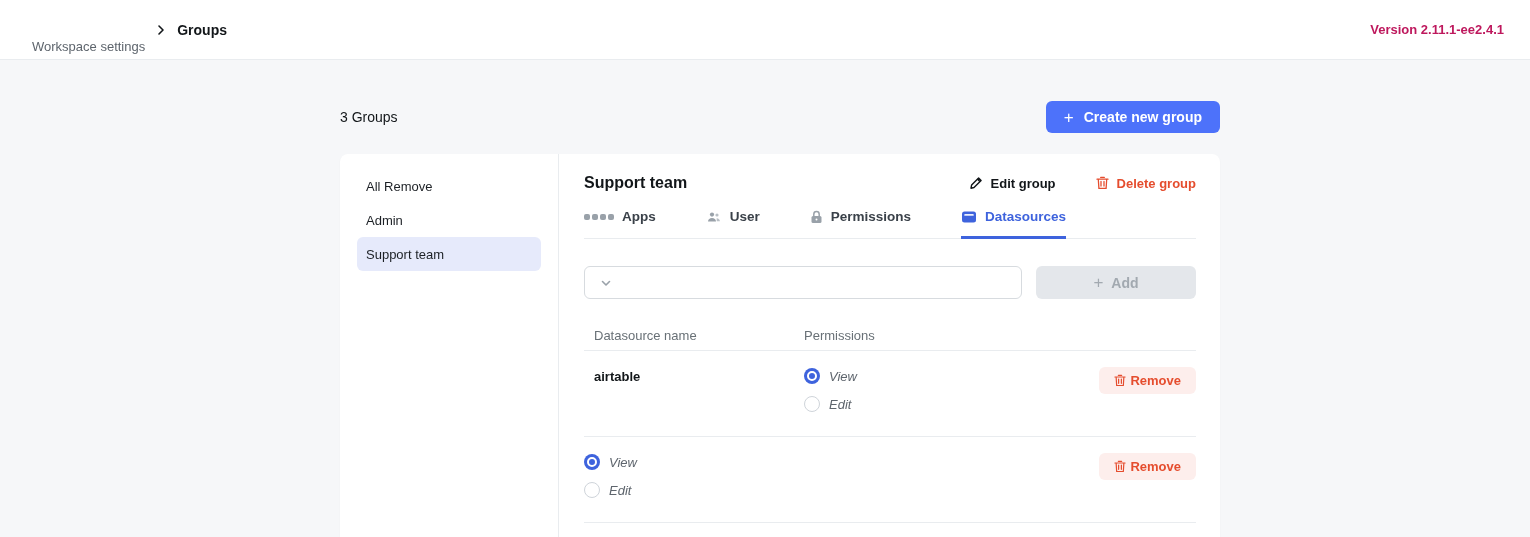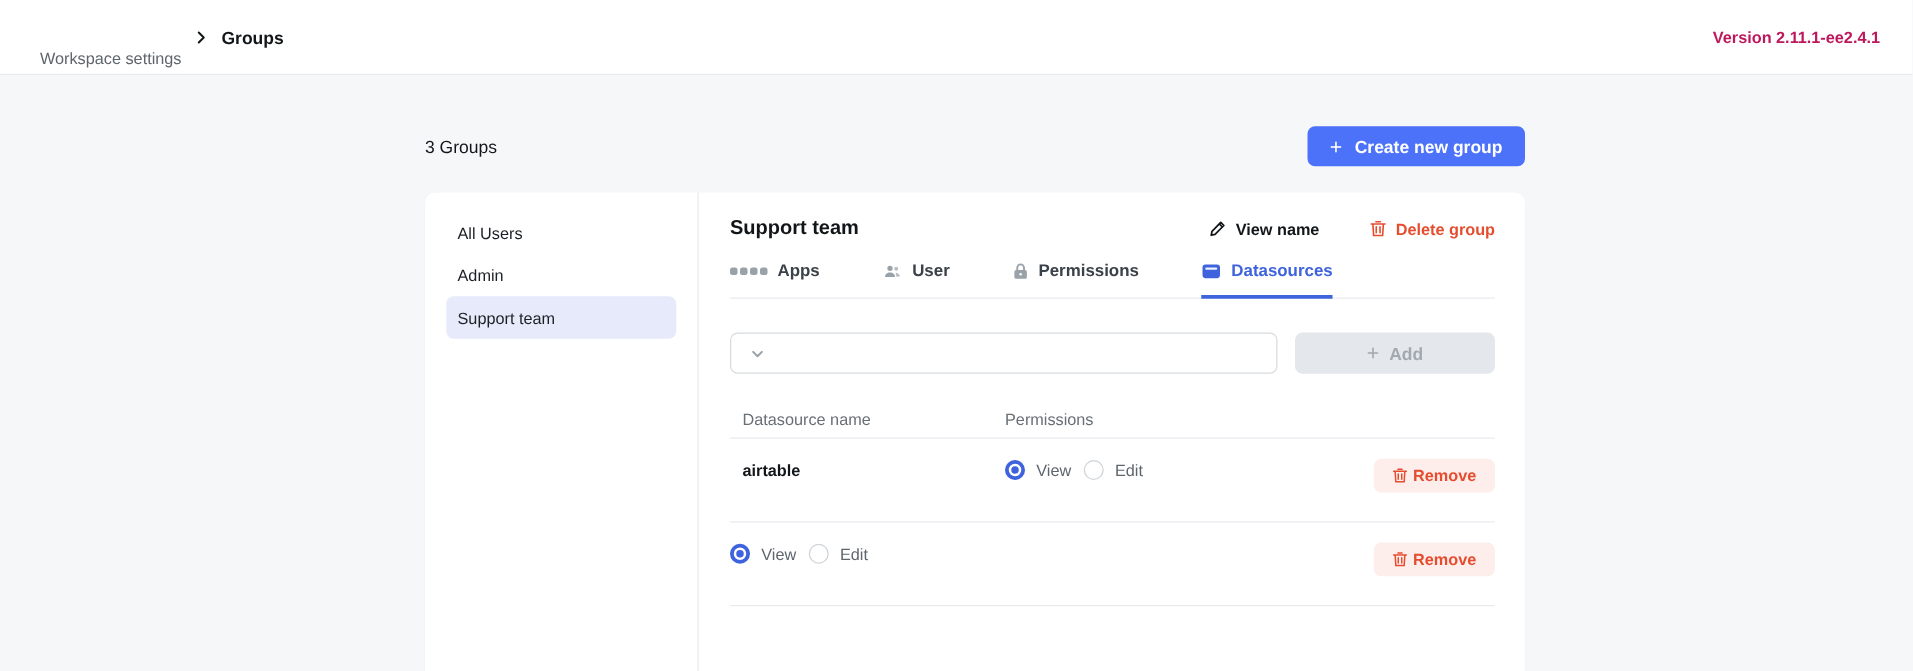--- a/index.html
+++ b/index.html
@@ -82,21 +82,21 @@
     font-size:14px; font-weight:600; font-family:inherit;
   }
 
   
   .table { margin-top:21px; }
   .thead { display:flex; height:31px; align-items:center; border-bottom:1px solid #e9ecef; }
   .th { font-size:13px; color:#687076; }
   .col-name { width:220px; padding-left:10px; }
   .trow { display:flex; align-items:flex-start; padding:16px 0 23px; border-bottom:1px solid #e9ecef; }
   .ds-name { font-size:13px; font-weight:700; color:#121619; padding-top:2px; }
-  .radio-group { display:flex; flex-direction:row; gap:10px; }
+  .radio-group { display:flex; flex-direction:column; gap:10px;font-style:italic; }
   .radio-row { display:flex; align-items:center; gap:9px; height:18px; cursor:pointer; }
   .radio { width:16px; height:16px; border-radius:50%; flex:0 0 16px; }
   .radio.off { background:#fff; border:1px solid #cfd4da; }
   .radio.on { background:#3e63dd; position:relative; }
   .radio.on::after {
     content:''; position:absolute; inset:3px; border-radius:50%;
     border:2px solid #fff; background:#3e63dd;
   }
   .radio-label { font-size:13px; color:#5e656d; }
   .remove-wrap { margin-left:auto; }
@@ -131,21 +131,21 @@
       <button class="btn-create">
         <span class="plus">+</span>
         <span>Create new group</span>
       </button>
     </div>
 
     <div class="card">
 
       <div class="group-list">
         <div class="group-item">
-          <span>All Users</span>
+          <span>All Remove</span>
         </div>
         <div class="group-item">
           <span>Admin</span>
         </div>
         <div class="group-item selected">
           <span>Support team</span>
         </div>
       </div>
 
       <div class="panel">
@@ -153,21 +153,21 @@
         <div class="panel-head">
           <div class="panel-title">Support team</div>
           <div class="head-actions">
             <div class="action edit">
               <span>
                 <svg width="14" height="14" viewBox="0 0 14 14">
                     <path d="M9.6 1.9l2.5 2.5L5 11.5l-3 .7.6-3.1 7-7.2z" fill="none" stroke="#121619" stroke-width="1.4" stroke-linejoin="round"></path>
                     <path d="M8.4 3.1l2.5 2.5" stroke="#121619" stroke-width="1.4"></path>
                   </svg>
               </span>
-              <span>View name</span>
+              <span>Edit group</span>
             </div>
             <div class="action danger">
               <span>
                 <svg width="13" height="14" viewBox="0 0 13 14">
                     <path d="M1 3.2h11M4.7 1.4h3.6M2.3 3.2l.6 9.2h7.2l.6-9.2M5 5.5v4.6M8 5.5v4.6" fill="none" stroke="#e54d2e" stroke-width="1.3" stroke-linecap="round"></path>
                   </svg>
               </span>
               <span>Delete group</span>
             </div>
           </div>

